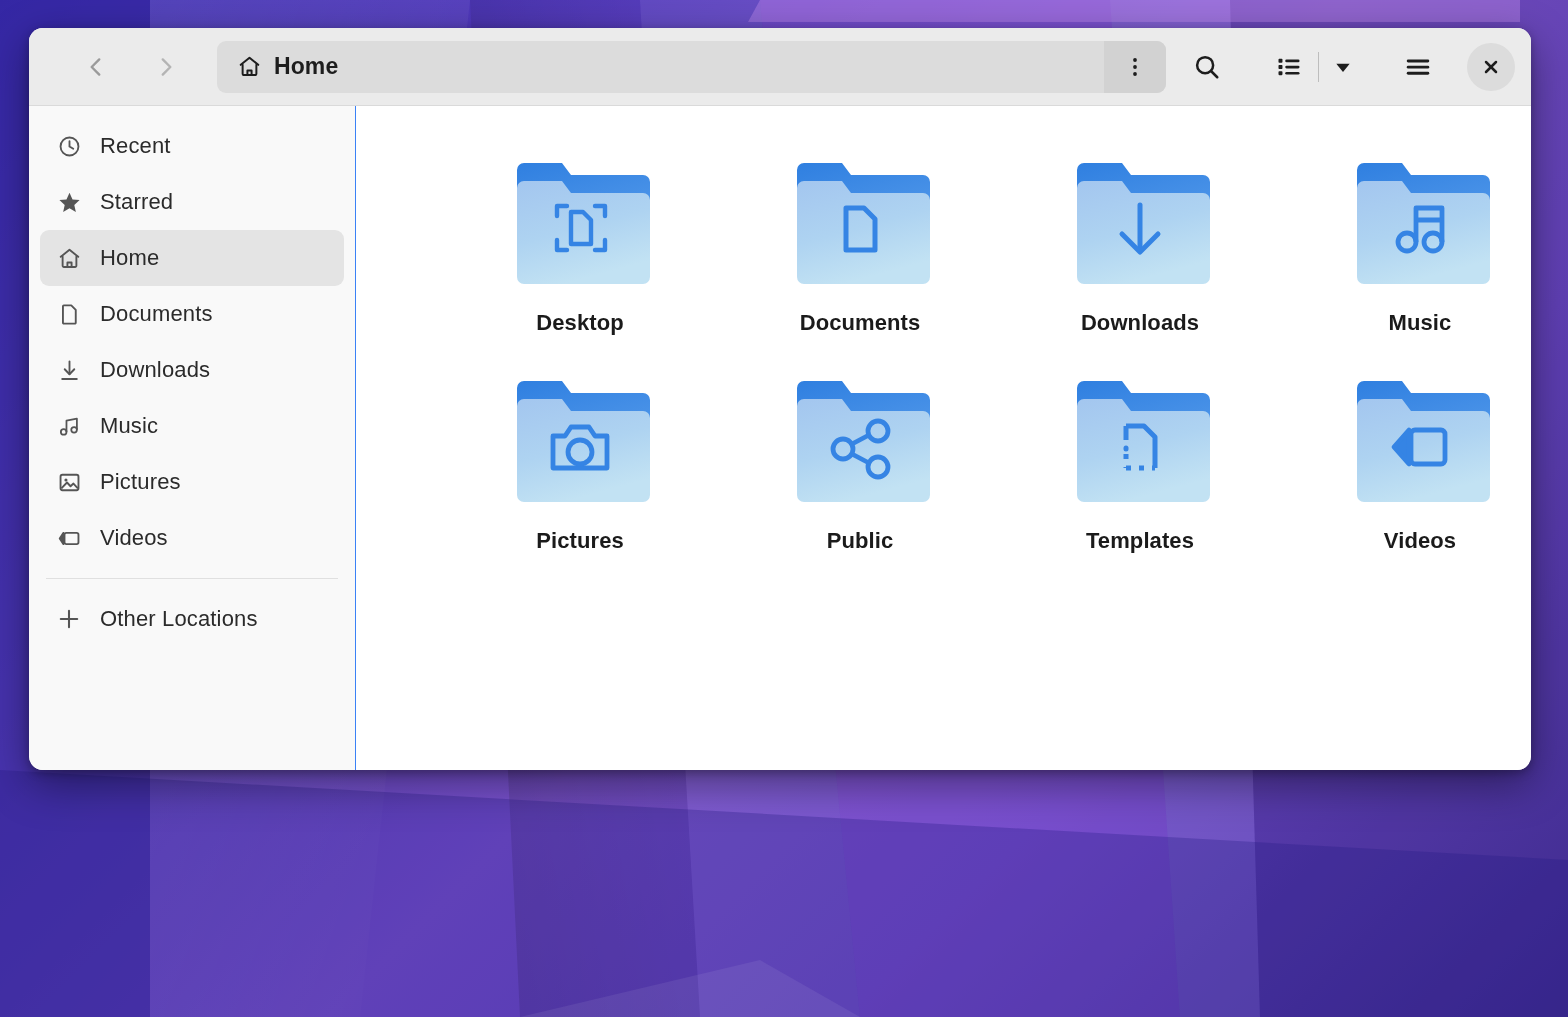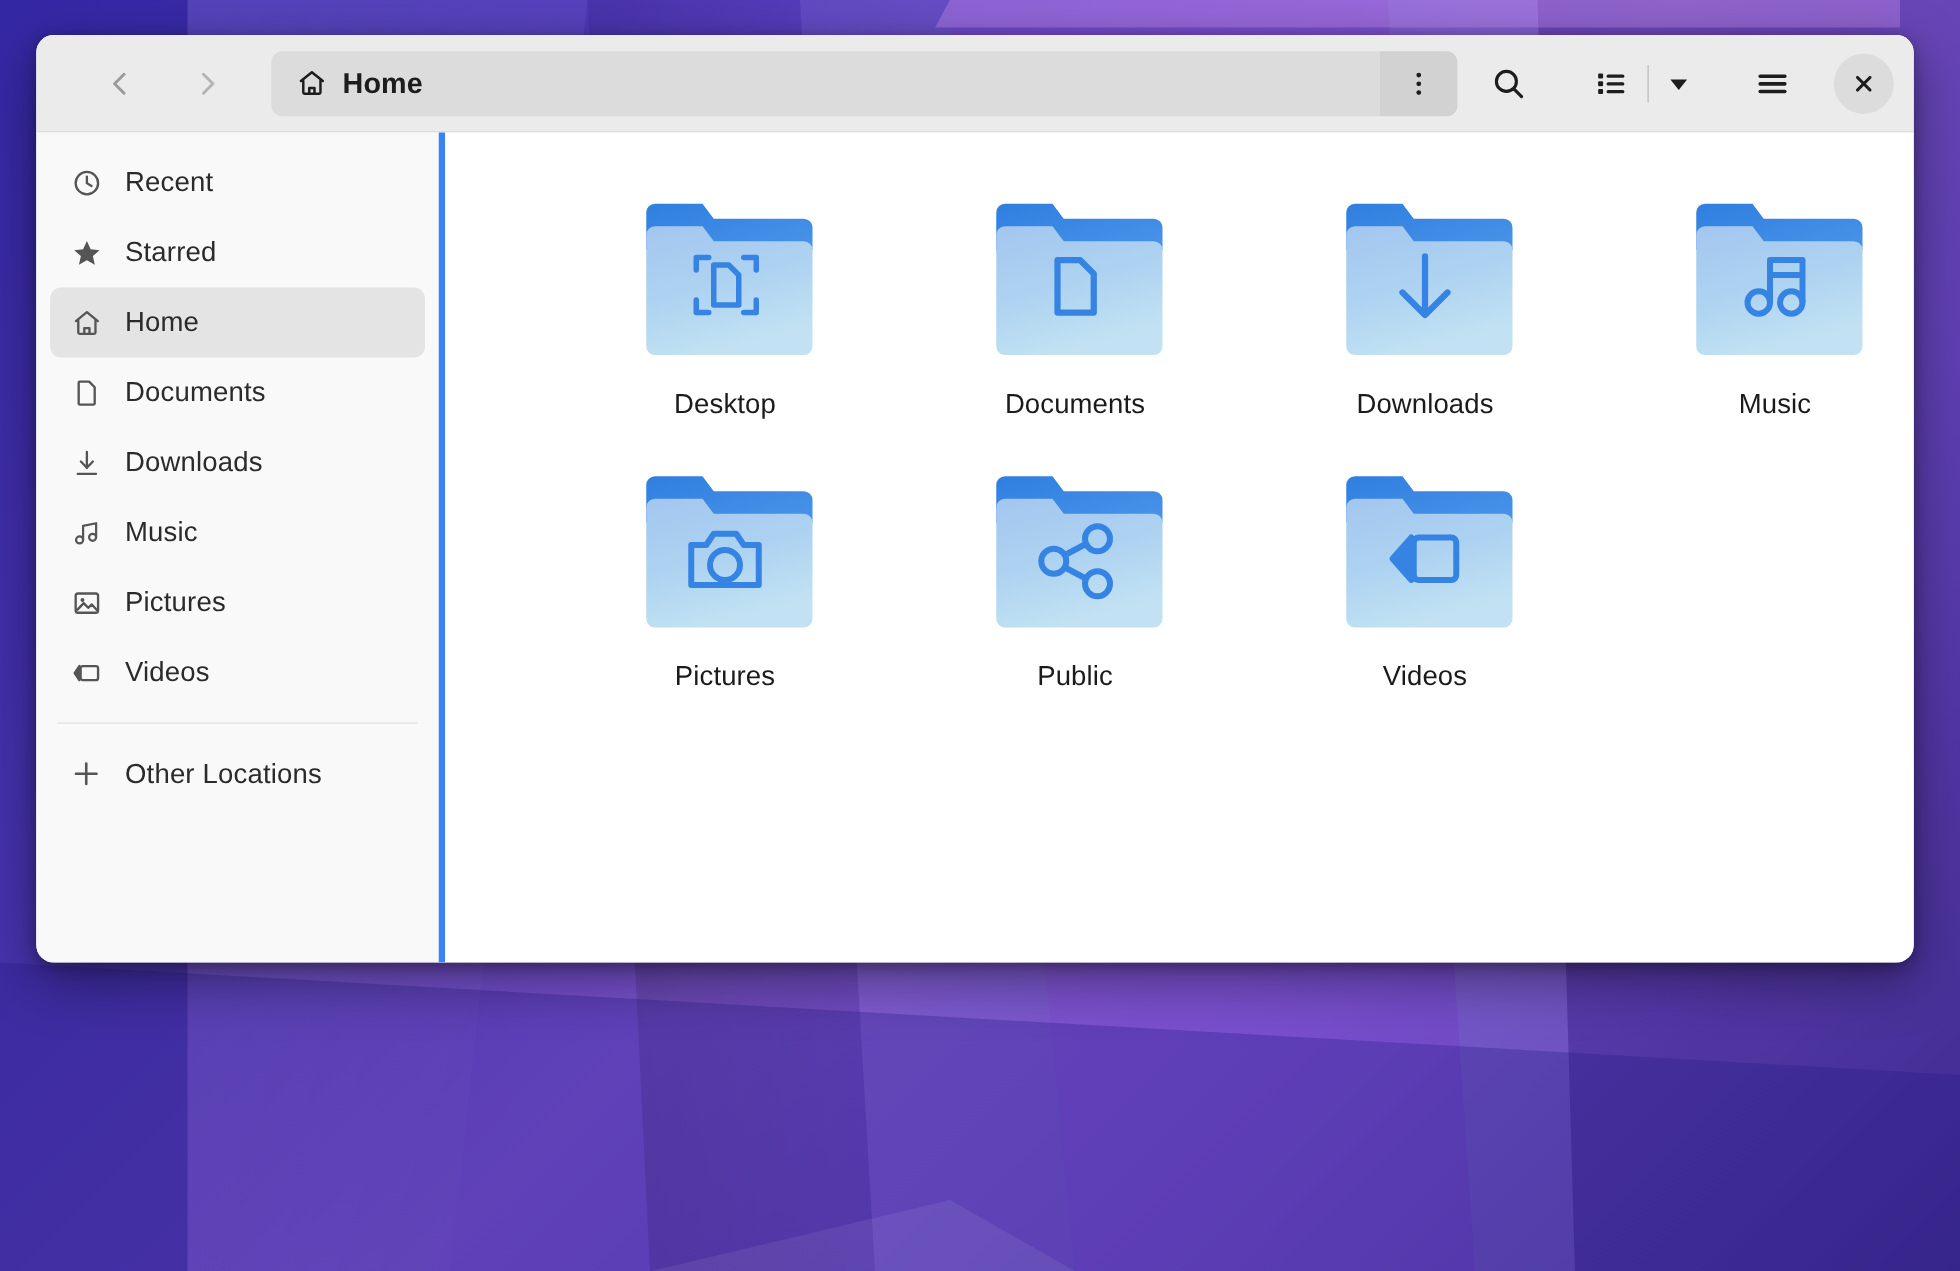--- a/index.html
+++ b/index.html
@@ -99,21 +99,21 @@
     cursor:default; flex:0 0 auto;
   }
 
   
   #body { flex:1 1 auto; display:flex; min-height:0; }
 
   
   #sidebar {
     width:327px; flex:0 0 327px;
     background:#f9f9f9;
-    border-right:5px solid #3b82f6;
+    border-right:1px solid #3b82f6;
     padding:12px 11px 0 11px;
     display:flex; flex-direction:column;
   }
   .side-item {
     height:56px;
     display:flex; align-items:center;
     gap:18px;
     padding:0 16px;
     border-radius:9px;
     cursor:default;
@@ -131,20 +131,21 @@
     height:1px; background:#e0e0e0;
     margin:12px 6px 12px 6px;
   }
 
   
   #content {
     flex:1 1 auto;
     background:#ffffff;
     padding:40px 0 0 0;
     overflow:hidden;
+    font-weight:bold;
   }
   #icon-grid {
     display:grid;
     grid-template-columns:repeat(4, 280px);
     grid-auto-rows:218px;
     padding-left:84px;
   }
   .file-item {
     display:flex; flex-direction:column;
     align-items:center;
@@ -463,20 +464,36 @@
                   <circle cx="89" cy="63" r="10"></circle>
                   <circle cx="89" cy="99" r="10"></circle>
                   <line x1="63" y1="76" x2="80" y2="67"></line>
                   <line x1="63" y1="86" x2="80" y2="95"></line>
                 </g>
               </svg>
             </div>
             <div class="file-label">Public</div>
           </div>
 
+          <div class="file-item">
+            <div class="folder-wrap">
+              <svg viewBox="0 0 142 148">
+                <path d="M8 20a7 7 0 0 1 7-7h38l9 12h72a7 7 0 0 1 7 7v18H8z" fill="url(#ftab)"></path>
+                <path d="M8 38a7 7 0 0 1 7-7h38l9 12h72a7 7 0 0 1 7 7v77a7 7 0 0 1-7 7H15a7 7 0 0 1-7-7z" fill="url(#fbody)"></path>
+                <g stroke="#3584e4" stroke-width="5" fill="none" stroke-linejoin="round">
+                  <path d="M57 58h18l11 11v31"></path>
+                  <path d="M57 58v14"></path>
+                  <path d="M57 80v6" stroke-dasharray="1 10" stroke-linecap="round"></path>
+                  <path d="M57 86v14" stroke-dasharray="5 8"></path>
+                  <path d="M57 100h29" stroke-dasharray="5 8"></path>
+                </g>
+              </svg>
+            </div>
+            <div class="file-label">Templates</div>
+          </div>
 
           <div class="file-item">
             <div class="folder-wrap">
               <svg viewBox="0 0 142 148">
                 <path d="M8 20a7 7 0 0 1 7-7h38l9 12h72a7 7 0 0 1 7 7v18H8z" fill="url(#ftab)"></path>
                 <path d="M8 38a7 7 0 0 1 7-7h38l9 12h72a7 7 0 0 1 7 7v77a7 7 0 0 1-7 7H15a7 7 0 0 1-7-7z" fill="url(#fbody)"></path>
                 <g stroke="#3584e4" stroke-width="4.8" fill="none" stroke-linejoin="round">
                   <rect x="62" y="62" width="34" height="34" rx="4"></rect>
                   <polygon points="60,62 60,96 45,79" fill="#3584e4"></polygon>
                 </g>

